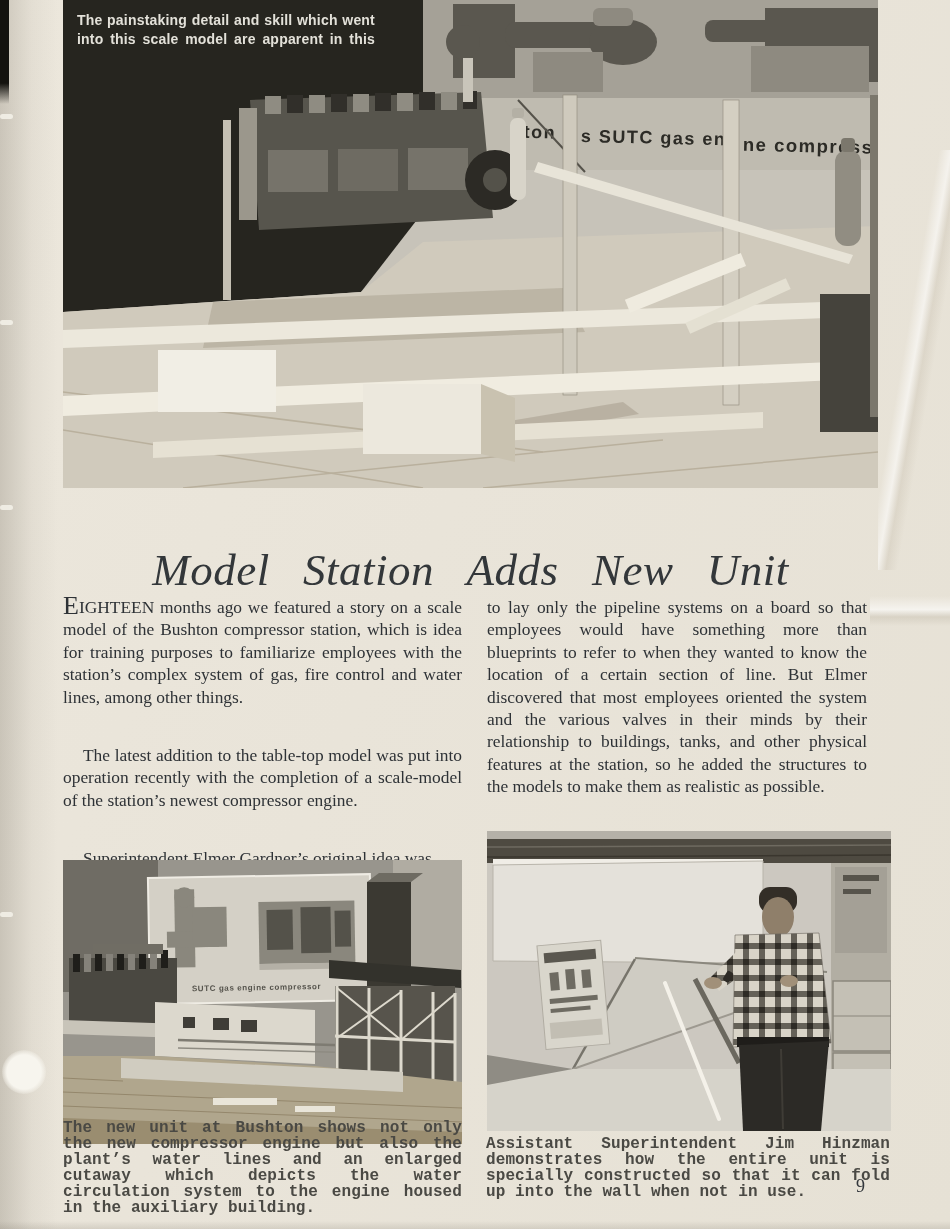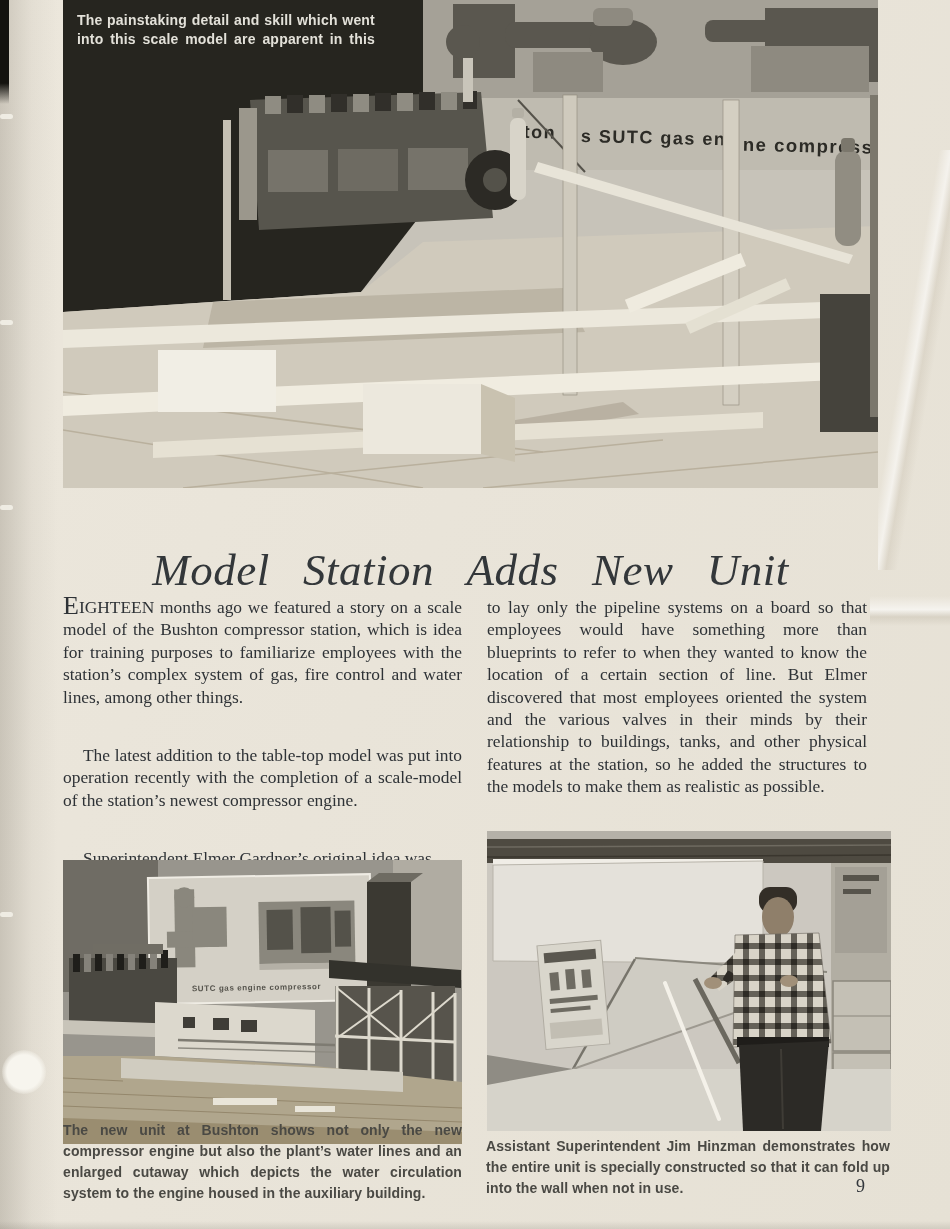--- a/index.html
+++ b/index.html
@@ -49,22 +49,22 @@
   .columns{position:absolute;left:63px;top:596px;width:804px;display:flex;gap:25px;}
   .col{font-size:17.4px;line-height:22.4px;color:#2e3236;text-align:justify;}
   .col-left{width:399px;}
   .col-right{width:380px;font-family:Liberation Serif, serif;}
   .col p{margin:0;}
   .col p.indent{text-indent:20px;margin-top:36px;}
   .bigcap{font-size:26px;line-height:0;position:relative;top:1px;}
   
   .photo-caption{
     position:absolute;
-    font-family:Liberation Sans, sans-serif;font-weight:bold;
-    font-size:14px;line-height:21px;color:#4a4944;
+    font-family:Liberation Mono, monospace;font-weight:bold;
+    font-size:16px;line-height:16px;color:#4a4944;
     text-align:justify;letter-spacing:.1px;
   }
   .caption-bl{left:63px;top:1120px;width:399px;}
   .caption-br{left:486px;top:1136px;width:404px;}
   .page-number{position:absolute;left:856px;top:1176px;
     font-size:18px;color:#33373c;}
 </style>
 </head>
 <body>
 

